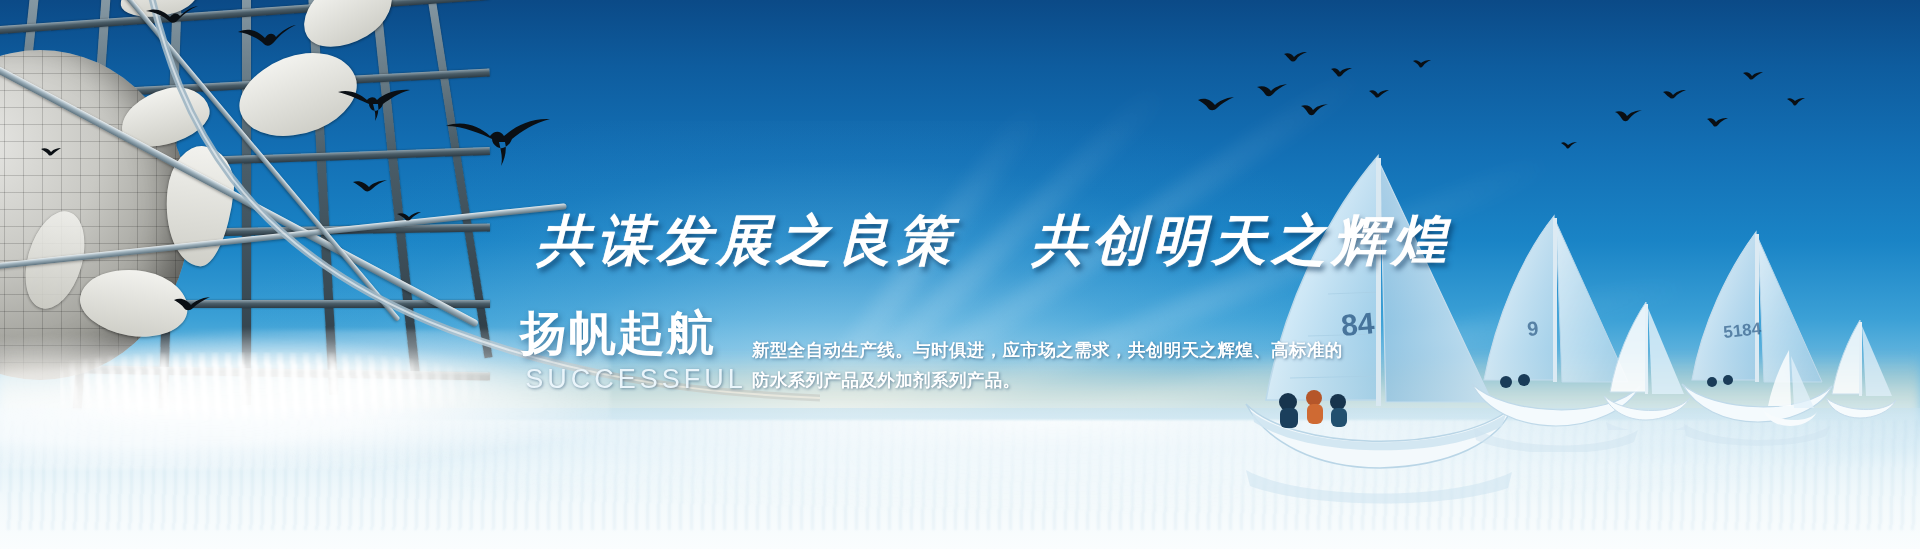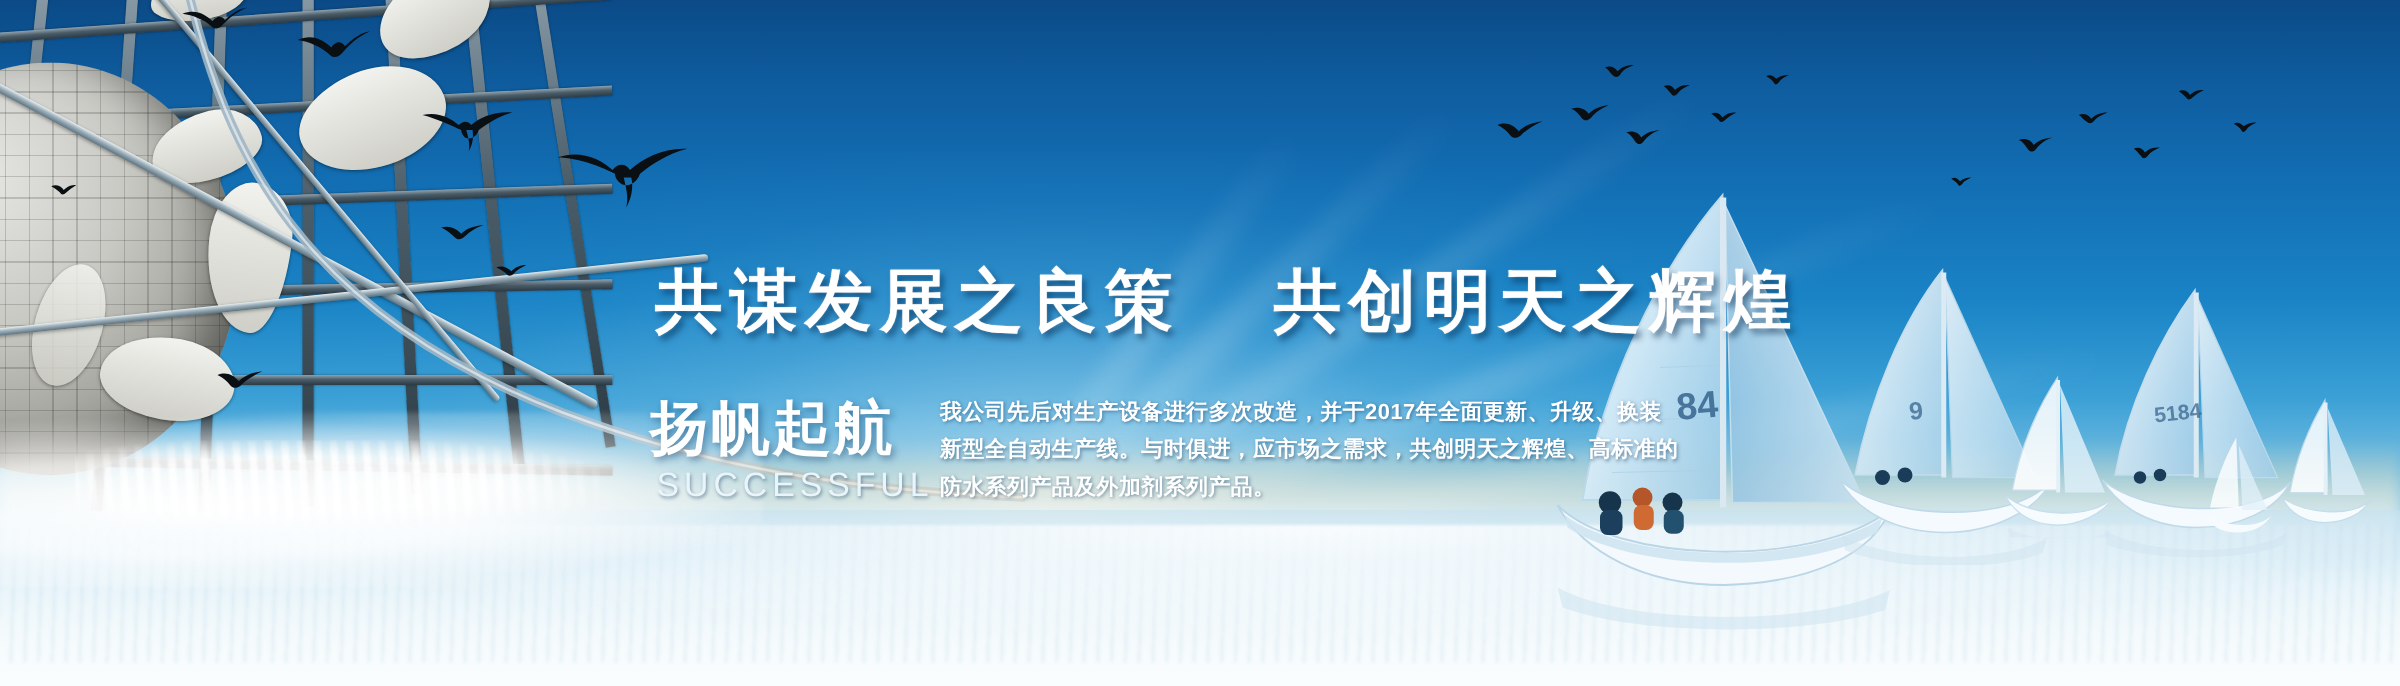--- a/index.html
+++ b/index.html
@@ -104,23 +104,23 @@
   
   .bird{position:absolute;color:#0a0f14;line-height:0;}
   .bird svg{display:block;}
 
   
   .boat{position:absolute;}
   .boat svg{display:block;}
 
   
   .calligraphy{
-    position:absolute;left:524px;top:205px;width:920px;
+    position:absolute;left:537px;top:205px;width:920px;
     font-family:"Liberation Serif","DejaVu Serif",serif;
-    font-size:54px;font-weight:700;color:#ffffff;
+    font-size:54px;font-weight:700;font-style:italic;color:#ffffff;
     letter-spacing:6px;white-space:nowrap;
     text-shadow:3px 4px 5px rgba(2,40,78,.55),0 0 1px rgba(255,255,255,.9);
   }
   .calligraphy .gap{display:inline-block;width:36px;}
 
   .headline-row{position:absolute;left:520px;top:308px;width:1060px;display:flex;align-items:flex-end;}
   .headline-col{width:232px;flex:0 0 232px;}
   .headline-cn{
     font-family:"Liberation Sans","DejaVu Sans",sans-serif;
     font-size:47px;font-weight:700;color:#ffffff;letter-spacing:2px;line-height:1.05;
@@ -419,19 +419,18 @@
     <span class="gap"></span>
     <span>共创明天之辉煌</span>
   </div>
 
   <div class="headline-row">
     <div class="headline-col">
       <div class="headline-cn">扬帆起航</div>
       <div class="headline-en">SUCCESSFUL</div>
     </div>
     <div class="paragraph">
-      <div>我公司先后对生产设备进行多次改造，并于2017年全面更新、升级、换装</div>
       <div>新型全自动生产线。与时俱进，应市场之需求，共创明天之辉煌、高标准的</div>
       <div>防水系列产品及外加剂系列产品。</div>
     </div>
   </div>
 
 </div>
 
 </body></html>

